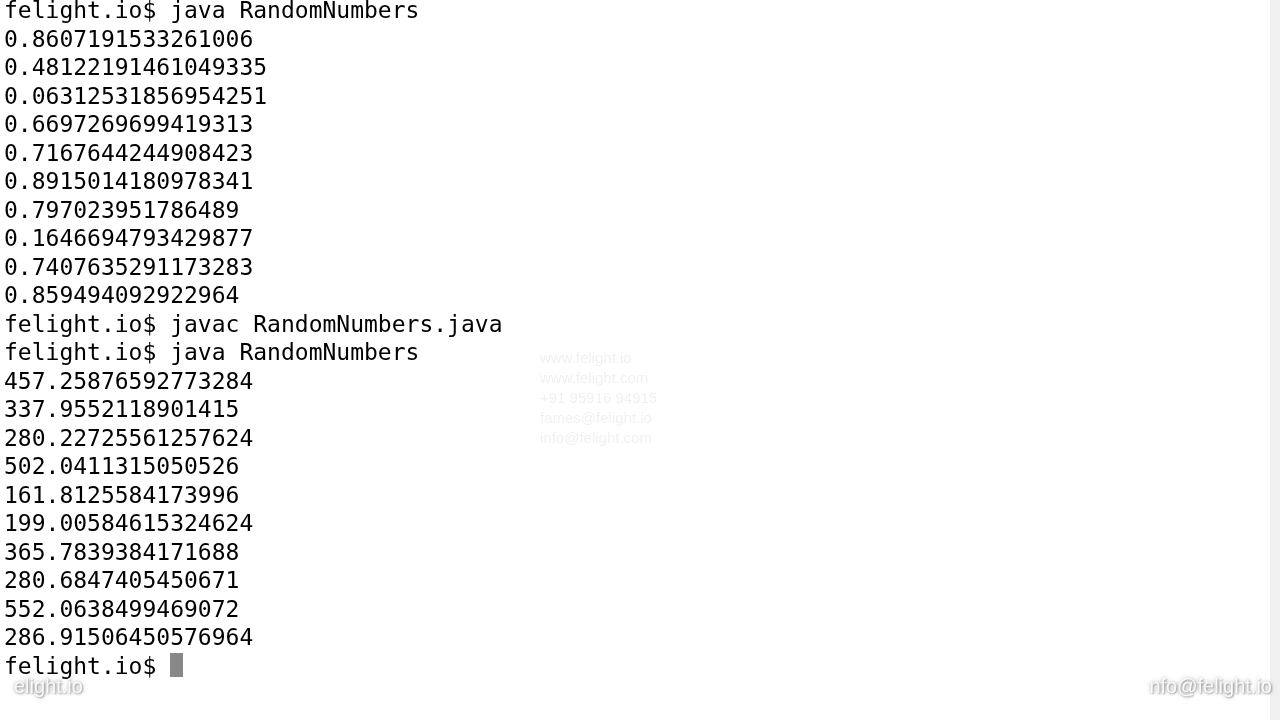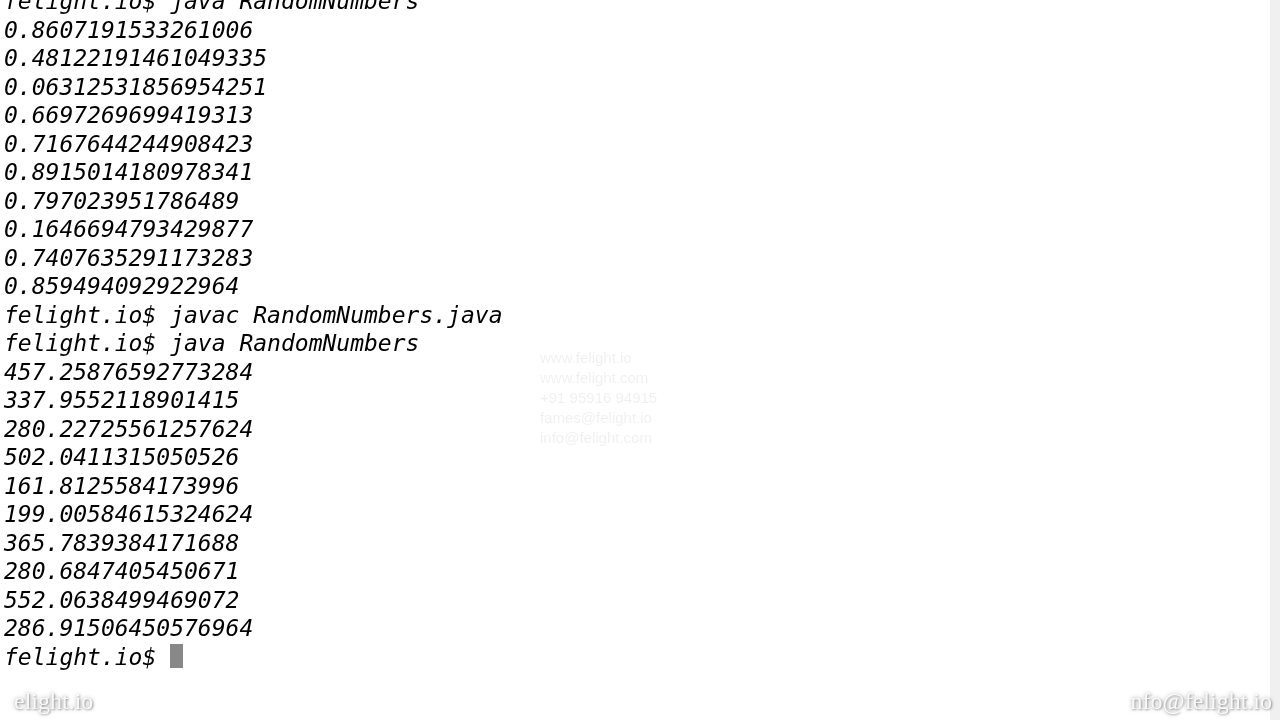--- a/index.html
+++ b/index.html
@@ -9,25 +9,24 @@
     overflow: hidden;
     font-family: "DejaVu Sans Mono", "Menlo", "Consolas", monospace;
     font-size: 23px;
     line-height: 28.5px;
     background: #ffffff;
     color: #000000;
     position: relative;
   }
   .terminal {
     position: absolute;
-    top: 1px;
+    top: 10px;
     left: 4px;
     right: 0;
     white-space: pre;
-    font-style: italic;
   }
   .line {
     position: relative;
     height: 28.5px;
   }
   .sel-full {
     position: absolute;
     left: -4px;
     right: 6px;
     top: 0;
@@ -56,23 +55,23 @@
     color: #000000;
     opacity: 0.06;
     font-family: sans-serif;
     font-size: 15px;
     pointer-events: none;
     z-index: 5;
   }
   .watermark.center { left: 540px; line-height: 20px; }
   .footer {
     position: absolute;
-    bottom: 5px;
-    font-family: Liberation Serif, serif;
-    font-size: 24px;
+    bottom: 20px;
+    font-family: Liberation Sans, sans-serif;
+    font-size: 20px;
     color: rgba(255,255,255,0.9);
     text-shadow: 0 0 4px rgba(0,0,0,0.35), 1px 1px 2px rgba(0,0,0,0.3);
     pointer-events: none;
   }
   .footer.left { left: 14px; }
   .footer.right { right: 8px; }
   .scrollbar-track {
     position: absolute;
     right: 0;
     top: 0;

